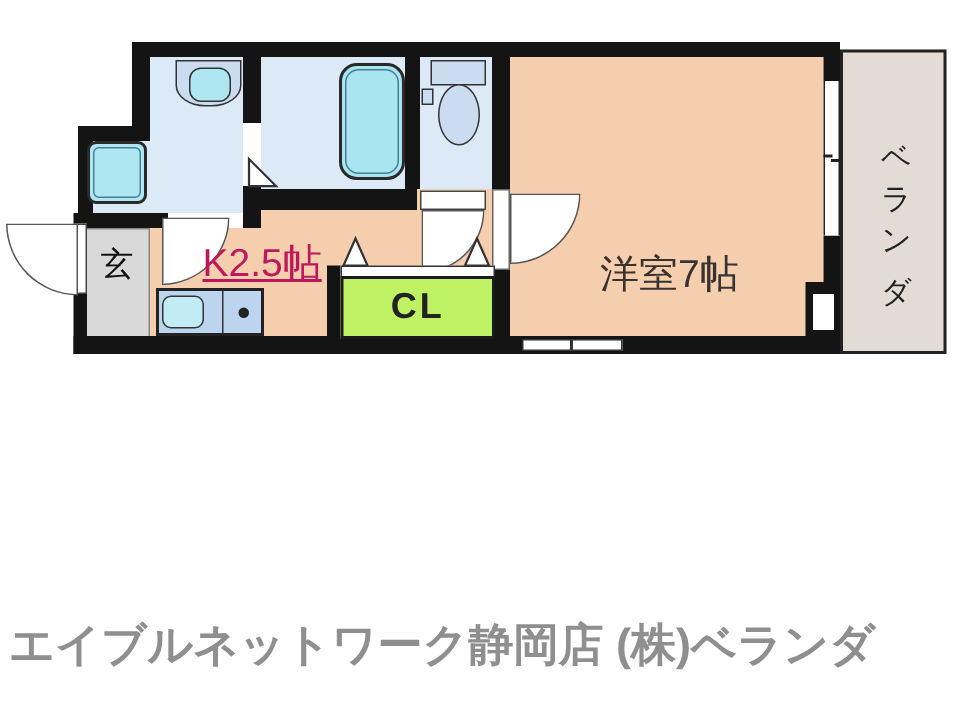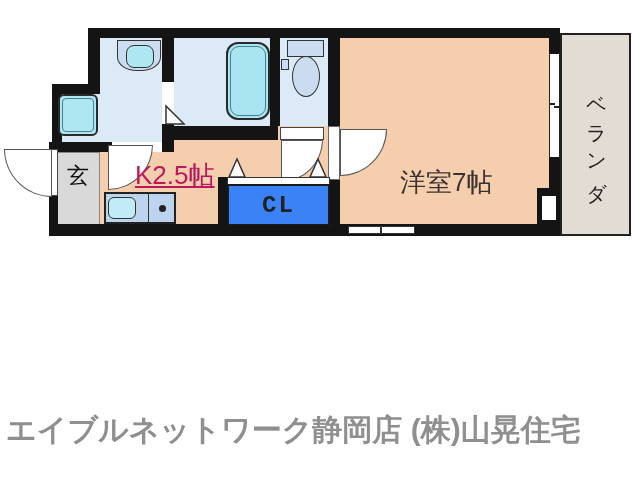--- a/index.html
+++ b/index.html
@@ -63,21 +63,21 @@
 
   <div class="abs white" style="left:549px;top:54px;width:11px;height:103px;border-left:1px solid #222;border-right:1px solid #222;box-sizing:border-box;"></div>
   <div class="abs" style="left:549px;top:103px;width:6px;height:2px;background:#222;"></div>
   <div class="abs" style="left:554px;top:106px;width:6px;height:2px;background:#222;"></div>
   <div class="abs white" style="left:542px;top:196px;width:14px;height:24px;"></div>
 
   <div class="abs white" style="left:348px;top:226px;width:67px;height:8px;border:1px solid #333;box-sizing:border-box;"></div>
   <div class="abs" style="left:380px;top:226px;width:2px;height:8px;background:#333;"></div>
 
   <div class="abs white" style="left:227px;top:177px;width:103px;height:8px;border:1px solid #333;box-sizing:border-box;"></div>
-  <div class="abs" style="left:227px;top:184px;width:103px;height:42px;background:#3b82f6;border:2px solid #1a1a1a;box-sizing:border-box;display:flex;align-items:center;justify-content:center;font-family:Liberation Mono, monospace;">
+  <div class="abs" style="left:227px;top:184px;width:103px;height:42px;background:#bef264;border:2px solid #1a1a1a;box-sizing:border-box;display:flex;align-items:center;justify-content:center;">
     <span class="lbl" style="position:static;font-size:24px;font-weight:600;color:#222;letter-spacing:2px;">CL</span>
   </div>
 
   <div class="fixture" style="left:58px;top:94px;width:40px;height:42px;background:#aee6f1;border:2px solid #2a2a2a;border-radius:6px;">
     <div style="position:absolute;left:2px;top:2px;right:2px;bottom:2px;border:1px solid #4a7e93;border-radius:4px;"></div>
   </div>
   <div class="fixture" style="left:117px;top:40px;width:44px;height:31px;background:#ccdcf0;border:1px solid #333;border-radius:0 0 45% 45%;"></div>
   <div class="fixture" style="left:126px;top:45px;width:28px;height:23px;background:#aee6f1;border:1px solid #333;border-radius:8px;"></div>
   <div class="fixture" style="left:226px;top:42px;width:44px;height:78px;background:#a8e5f0;border:2px solid #2a2a2a;border-radius:12px;">
     <div style="position:absolute;left:2px;top:2px;right:2px;bottom:2px;border:1px solid #4a7e93;border-radius:9px;"></div>
@@ -94,15 +94,15 @@
     <polygon points="166,106 184,124 166,124" fill="#fff" stroke="#333" stroke-width="1.5"></polygon>
     <polygon points="237,159 229,177 245,177" fill="#fff" stroke="#333" stroke-width="1.5"></polygon>
     <polygon points="318,159 310,177 326,177" fill="#fff" stroke="#333" stroke-width="1.5"></polygon>
   </svg>
 
   <div class="lbl" style="left:64px;top:161px;width:28px;text-align:center;font-size:22px;font-weight:500;color:#111;">玄</div>
   <div class="lbl" style="left:135px;top:158px;font-size:26px;font-weight:500;color:#be185d;text-decoration:underline;">K2.5帖</div>
   <div class="lbl" style="left:400px;top:121px;font-size:26px;font-weight:500;color:#3a3230;margin-top:44px;">洋室7帖</div>
   <div class="lbl" style="left:584px;top:82px;writing-mode:vertical-rl;text-orientation:upright;font-size:20px;font-weight:500;letter-spacing:6px;color:#222;">ベランダ</div>
 
-  <div class="lbl" style="left:6px;top:410px;font-size:30px;font-weight:bold;color:#8f8f8f;">エイブルネットワーク静岡店 (株)山晃住宅</div>
+  <div class="lbl" style="left:6px;top:410px;font-size:30px;font-weight:bold;color:#8f8f8f;">エイブルネットワーク静岡店 (株)ベランダ</div>
 
 </div>
 
 </body></html>

